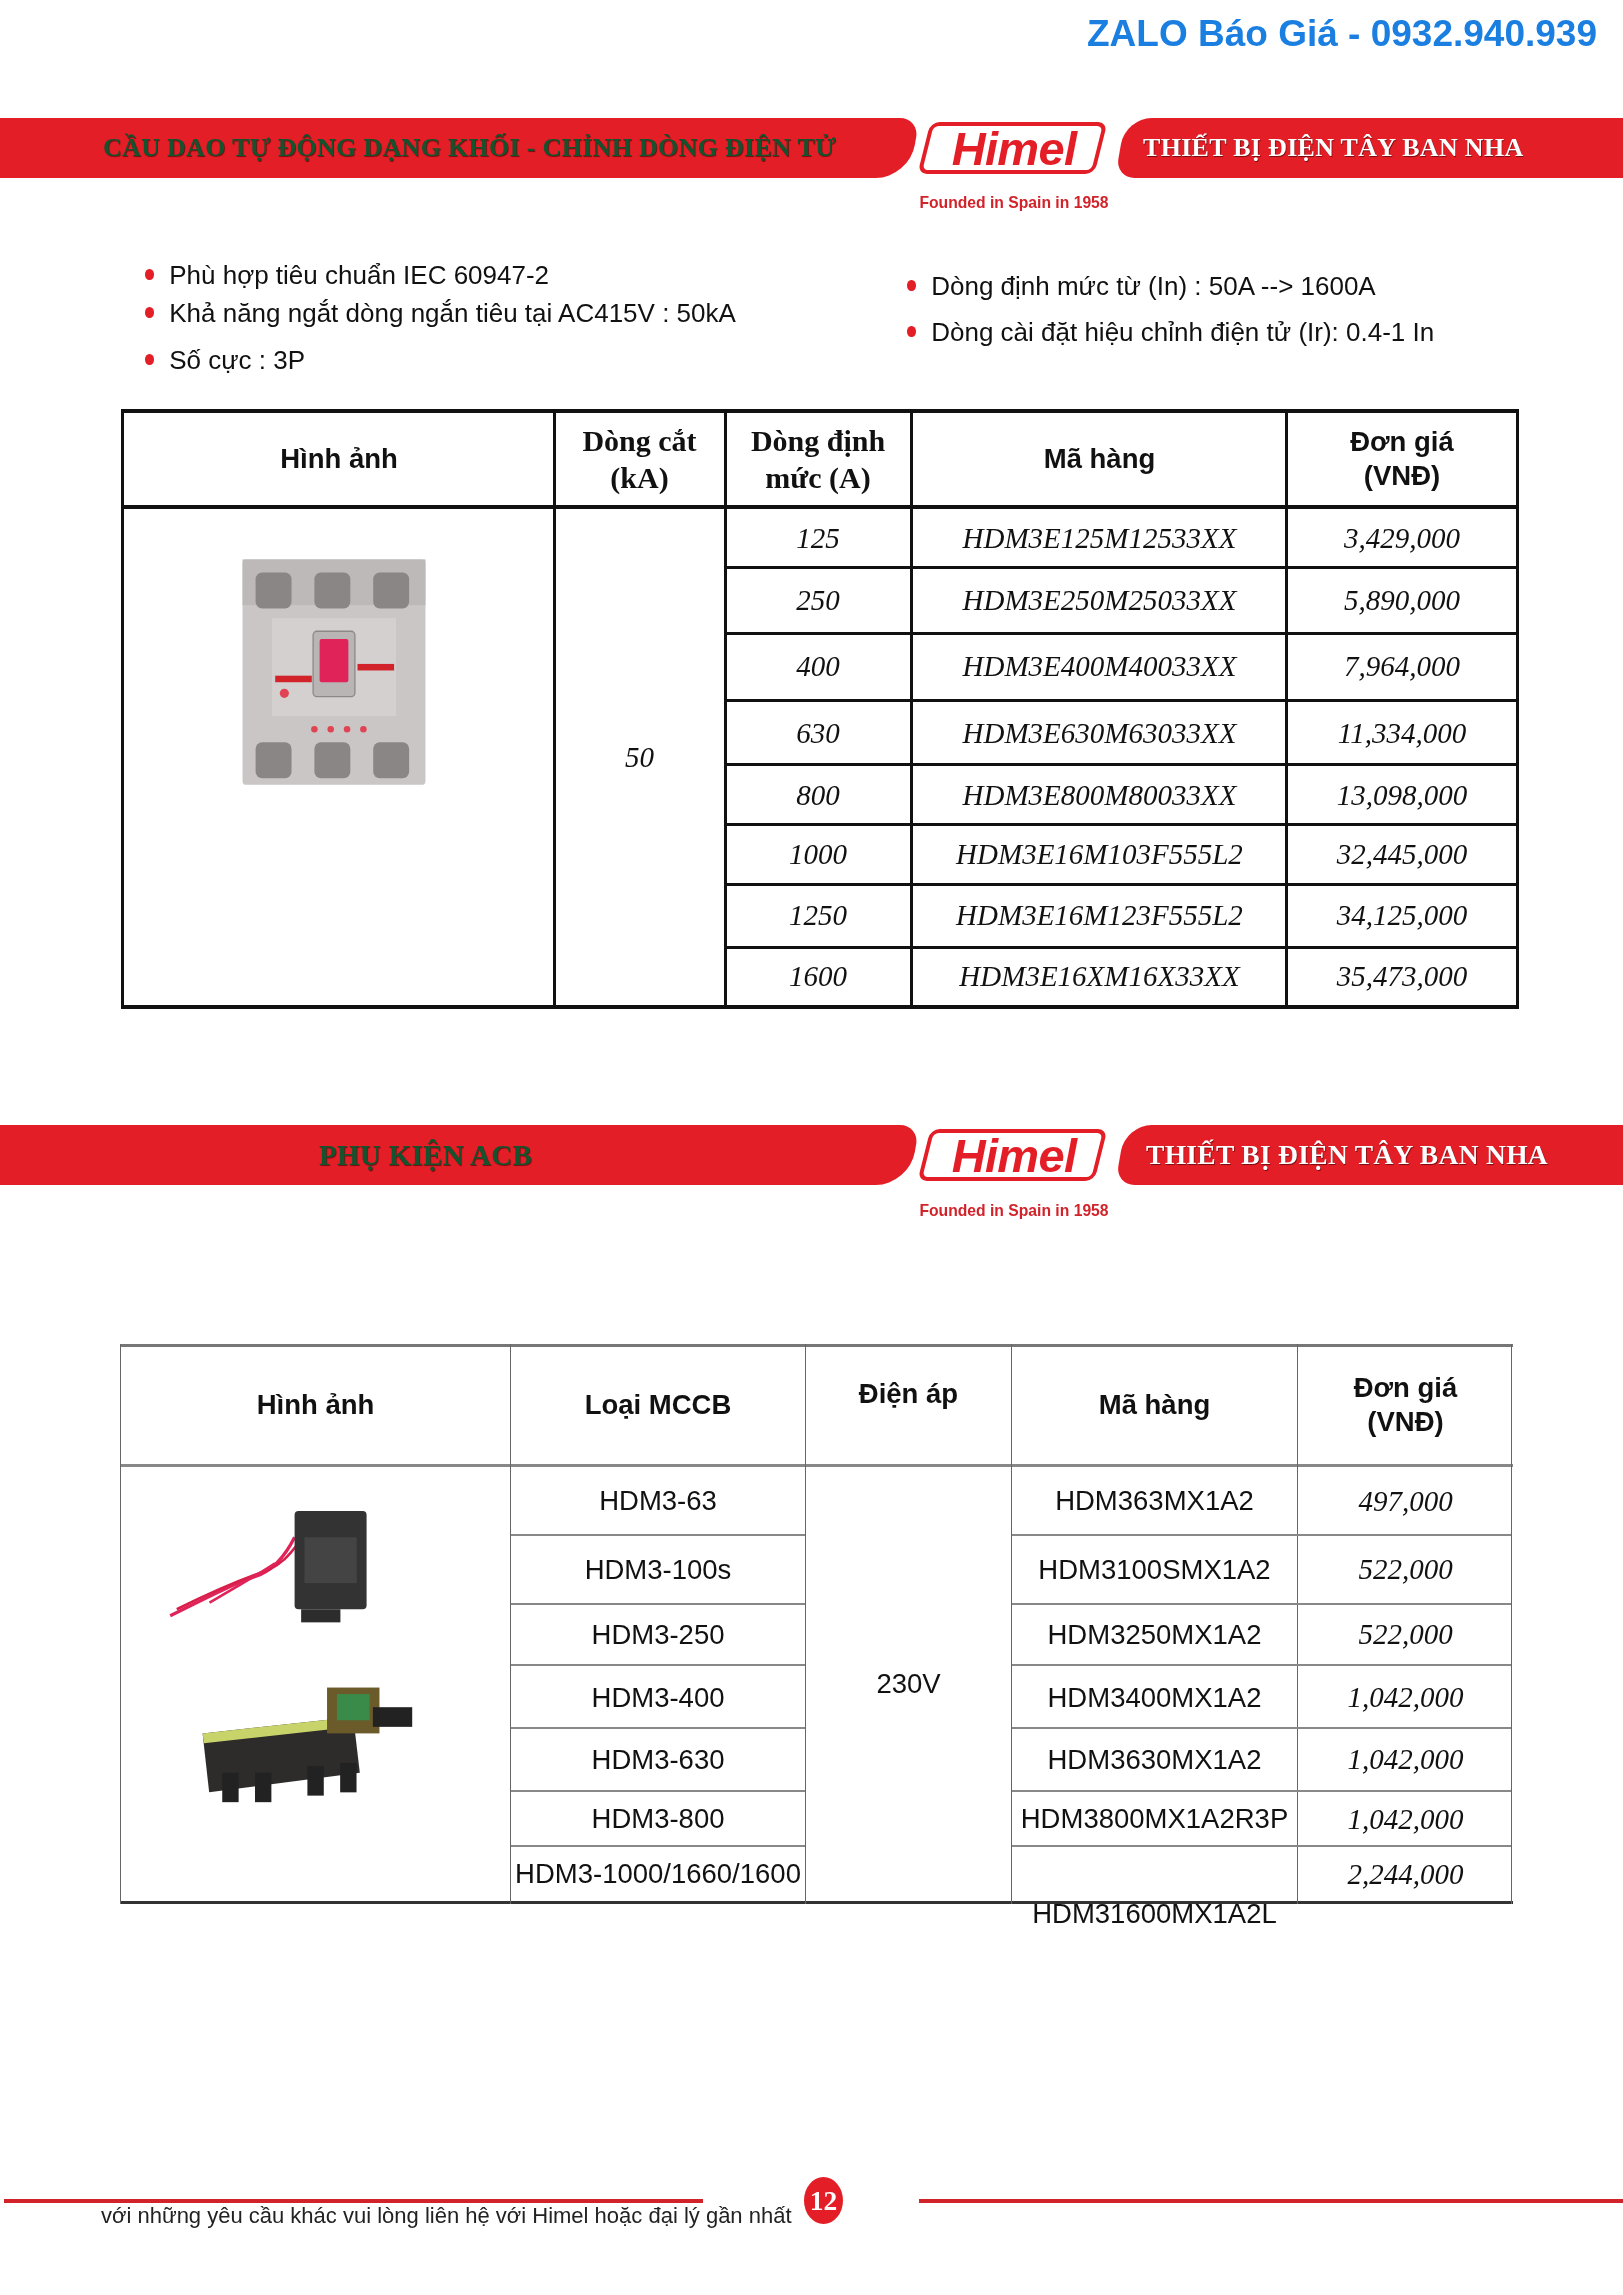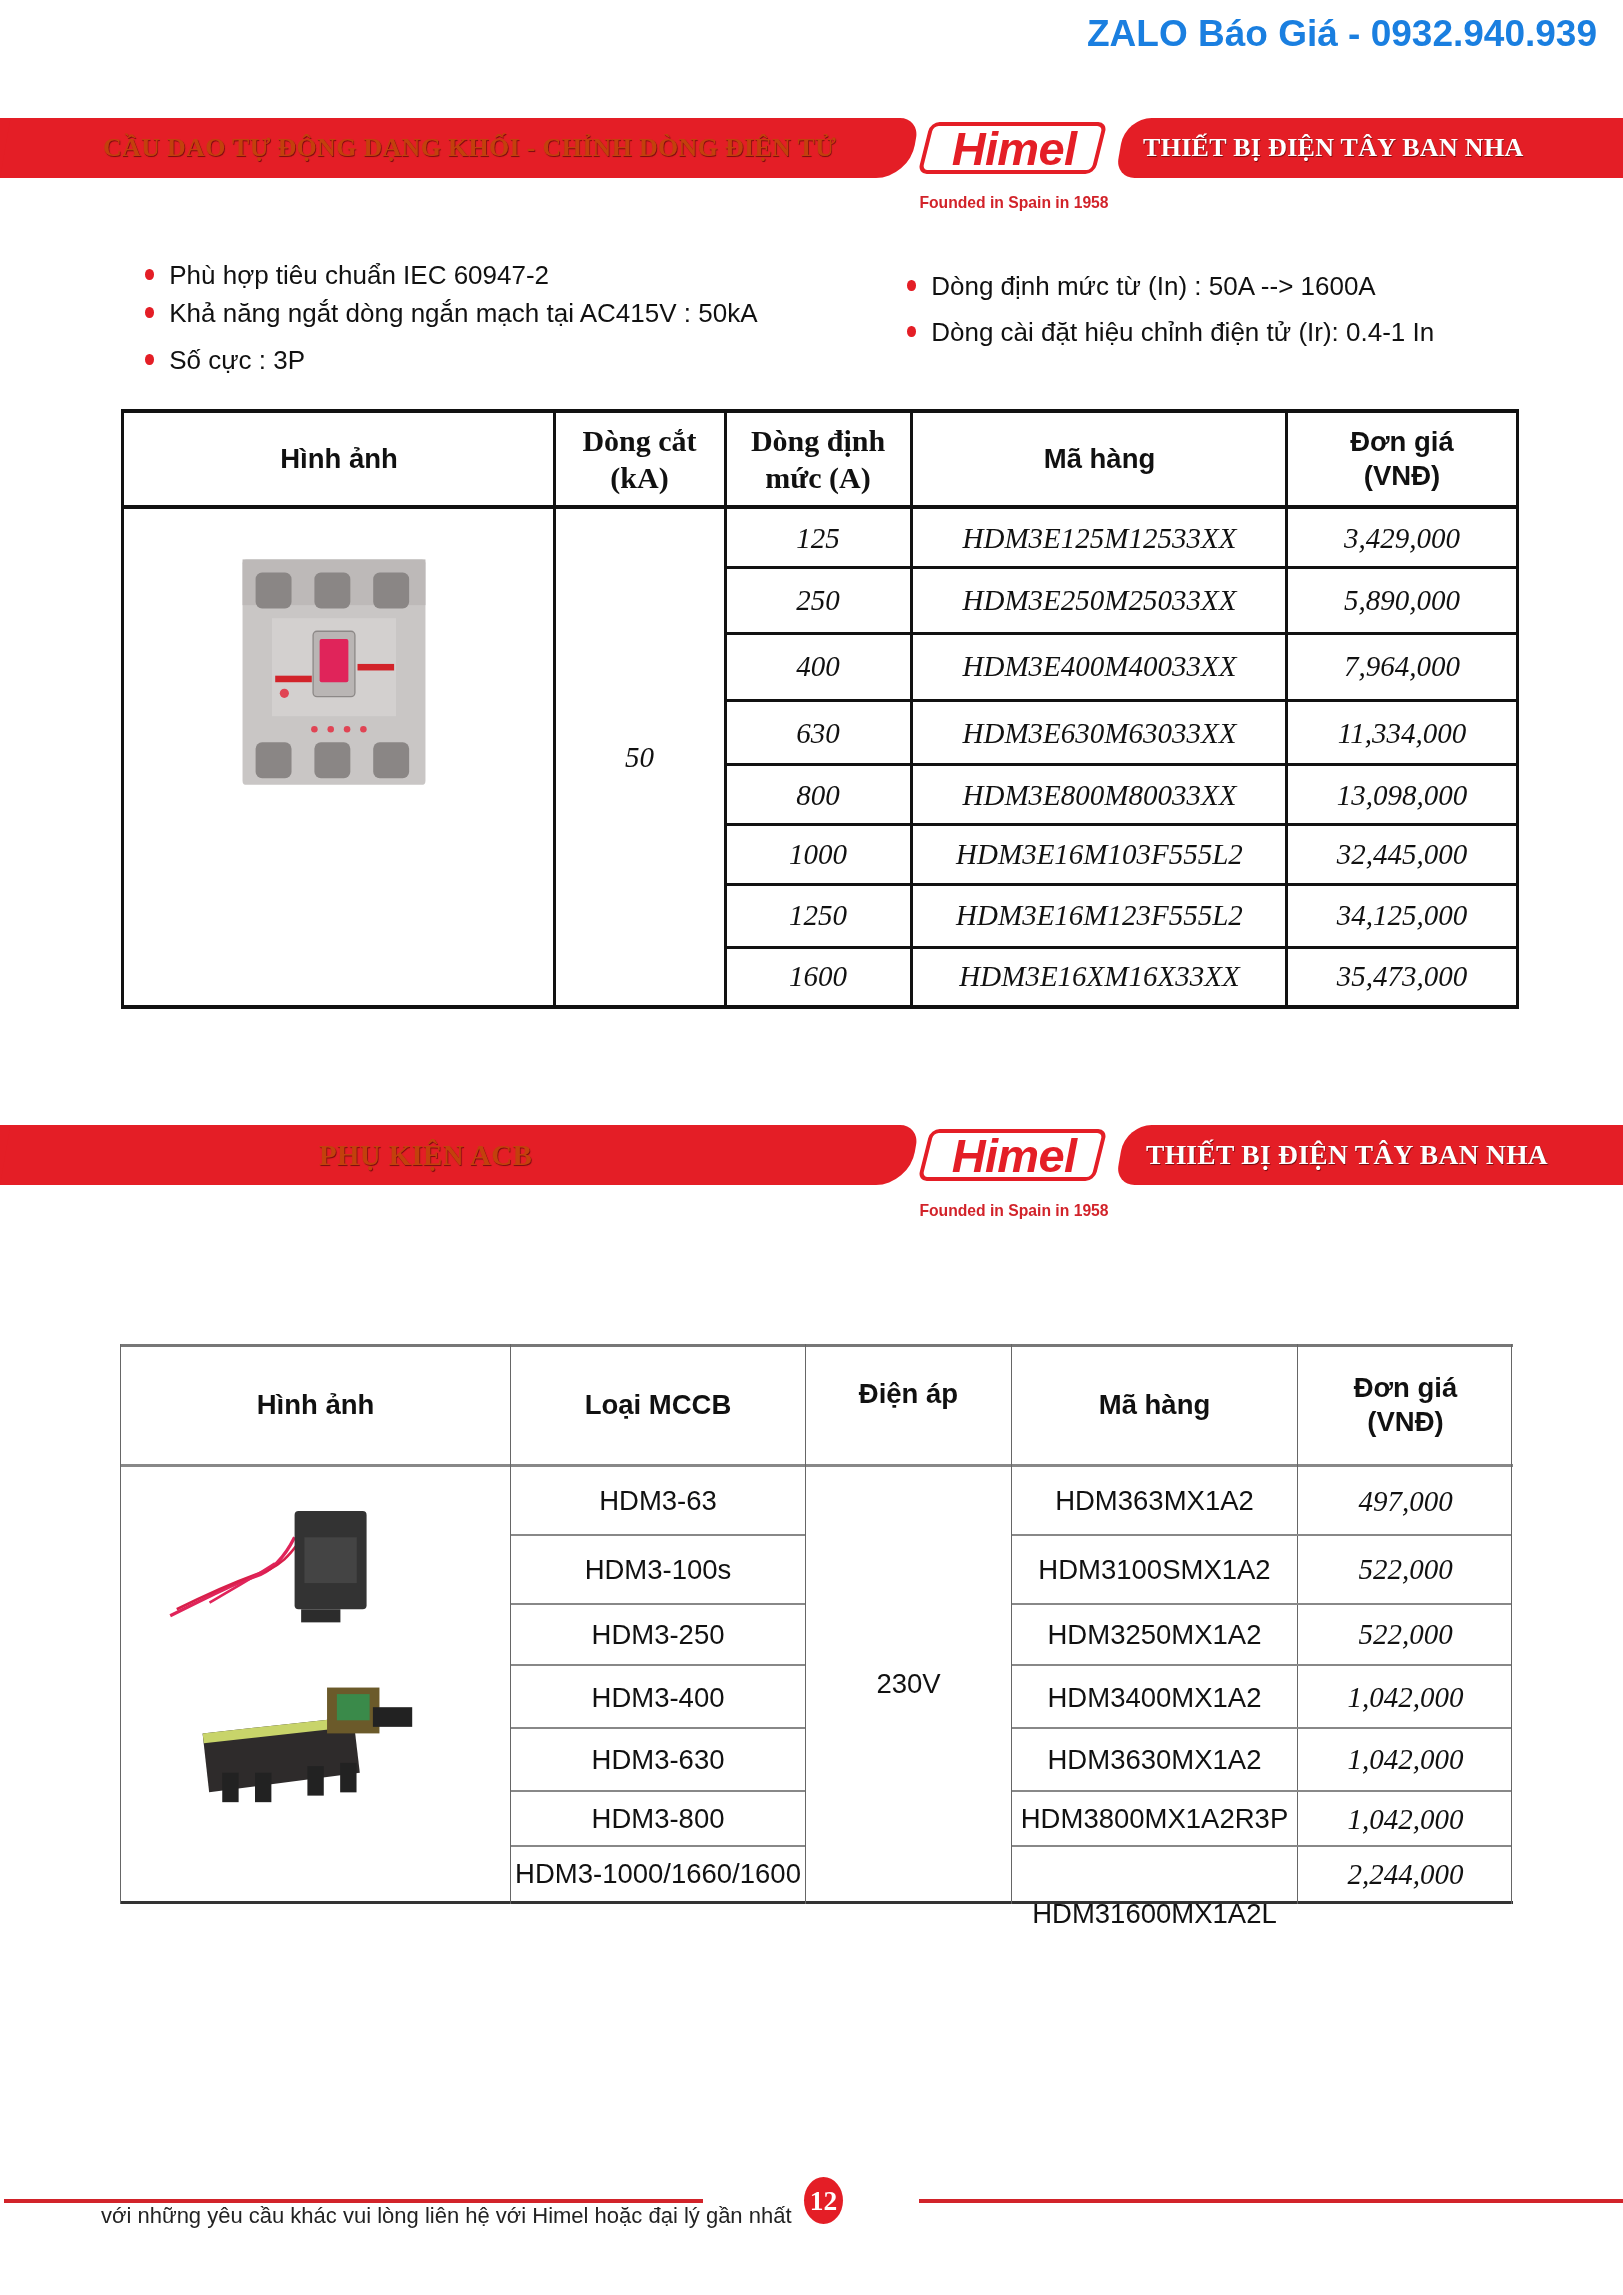--- a/index.html
+++ b/index.html
@@ -9,21 +9,21 @@
   .zalo { position: absolute; right: 26px; top: 13px; color: #1a7fe0; font-weight: bold;
           font-size: 37px; letter-spacing: 0px; font-family: "Liberation Sans", sans-serif; }
 
   
   .banner { position: absolute; left: 0; width: 1623px; height: 65px; }
   .banner .left-bar { position: absolute; left: 0; top: 0; height: 60px; width: 909px;
         background: #e41e26; border-radius: 0 19.6px 33px 0; transform: skewX(-10deg); transform-origin: left bottom; }
   .banner .left-bar-fix { position: absolute; left: 0; top: 0; height: 60px; width: 39px; background: #e41e26; }
   .banner .right-bar { position: absolute; left: 1115px; top: 0; height: 60px; width: 523px;
         background: #e41e26; border-radius: 26px 0 0 19.6px; transform: skewX(-10deg); transform-origin: left bottom; }
-  .banner .title-left { position: absolute; top: 0; height: 60px; line-height: 60px; color: #c2410c;
+  .banner .title-left { position: absolute; top: 0; height: 60px; line-height: 60px; color: #14532d;
         font-family: "Liberation Serif", serif; font-weight: bold; font-size: 26px; letter-spacing: 0.3px;
         text-shadow: 0.7px 0.7px 0.7px #7a0c10; }
   .banner .title-right { position: absolute; left: 1143px; top: 0; height: 60px; line-height: 60px; color: #fff;
         font-family: "Liberation Serif", serif; font-weight: bold; font-size: 26px; letter-spacing: 0.3px;
         text-shadow: 0.7px 0.7px 0.7px #7a0c10; }
   .logo { position: absolute; left: 916px; top: 0; width: 196px; height: 63px; }
   .logo-box { position: absolute; left: 7.9px; top: 3.9px; width: 177px; height: 52px;
         border: 4.6px solid #e41e26; border-radius: 9.2px; transform: skewX(-14deg); box-sizing: border-box; background: #fff; }
   .logo-text { position: absolute; left: 0; top: 2.6px; width: 196px; text-align: center; color: #e41e26;
         font-family: "Liberation Sans", sans-serif; font-weight: bold; font-style: italic; font-size: 47px; line-height: 56px; letter-spacing: -0.7px; }
@@ -65,21 +65,21 @@
   <div class="title-right">THIẾT BỊ ĐIỆN TÂY BAN NHA</div>
   <div class="logo">
     <div class="logo-box"></div>
     <div class="logo-text">Himel</div>
   </div>
 </div>
 <div class="founded" style="top:194px;">Founded in Spain in 1958</div>
 
 <div class="bullets">
   <div class="b" style="left:145px; top:260px;"><span class="dot"></span><span>Phù hợp tiêu chuẩn IEC 60947-2</span></div>
-  <div class="b" style="left:145px; top:298px;"><span class="dot"></span><span>Khả năng ngắt dòng ngắn mạch tại AC415V : 50kA</span></div>
+  <div class="b" style="left:145px; top:298px;"><span class="dot"></span><span>Khả năng ngắt dòng ngắn tiêu tại AC415V : 50kA</span></div>
   <div class="b" style="left:145px; top:345px;"><span class="dot"></span><span>Số cực : 3P</span></div>
   <div class="b" style="left:907px; top:271px;"><span class="dot"></span><span>Dòng định mức từ (In) : 50A --&gt; 1600A</span></div>
   <div class="b" style="left:907px; top:317px;"><span class="dot"></span><span>Dòng cài đặt hiệu chỉnh điện tử (Ir): 0.4-1 In</span></div>
 </div>
 
 <div class="tbl" id="t1" style="left:0;top:0;">
 
   <div class="line" style="left:121px; top:409px; width:1398px; height:3.9px;"></div>
   <div class="line" style="left:121px; top:505px; width:1398px; height:3.9px;"></div>
   <div class="line" style="left:121px; top:1005px; width:1398px; height:3.9px;"></div>

